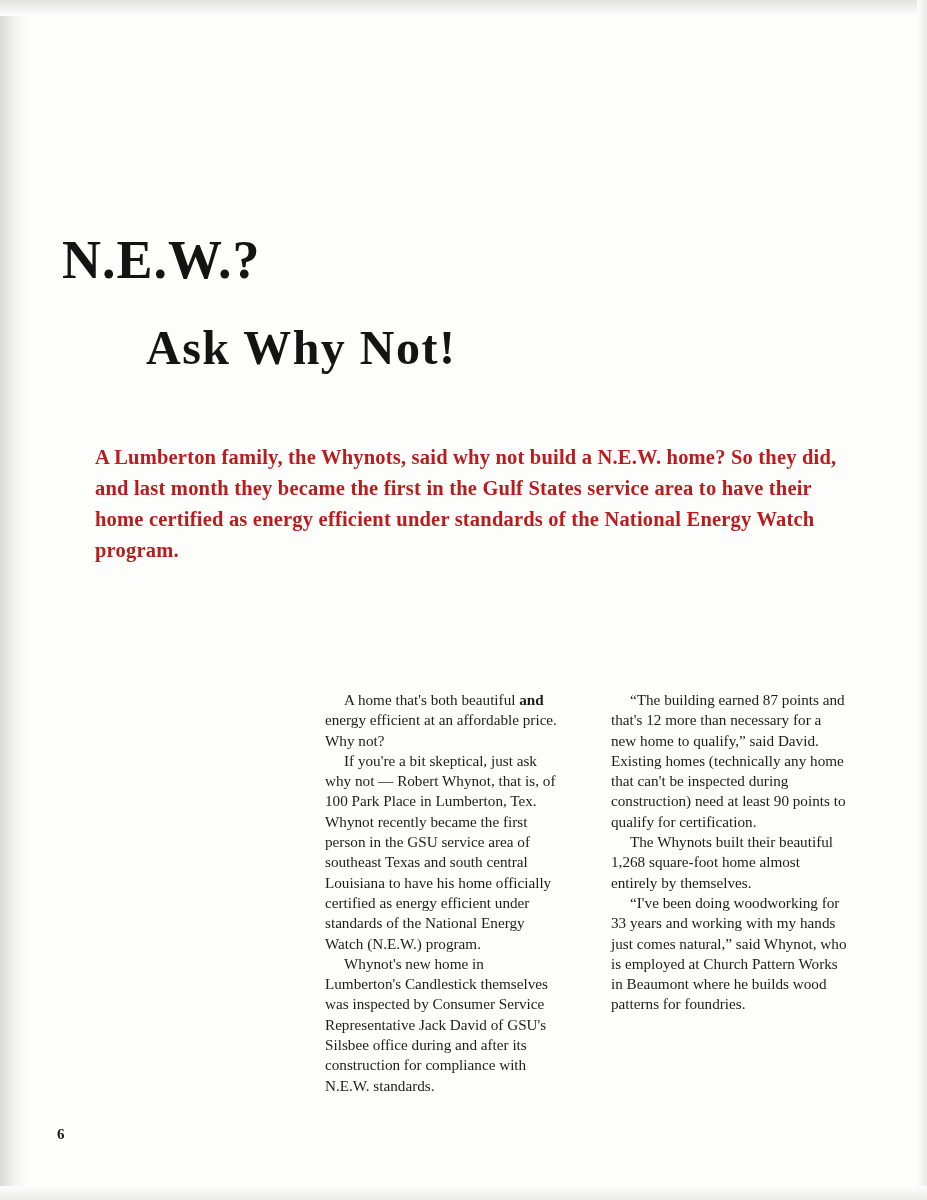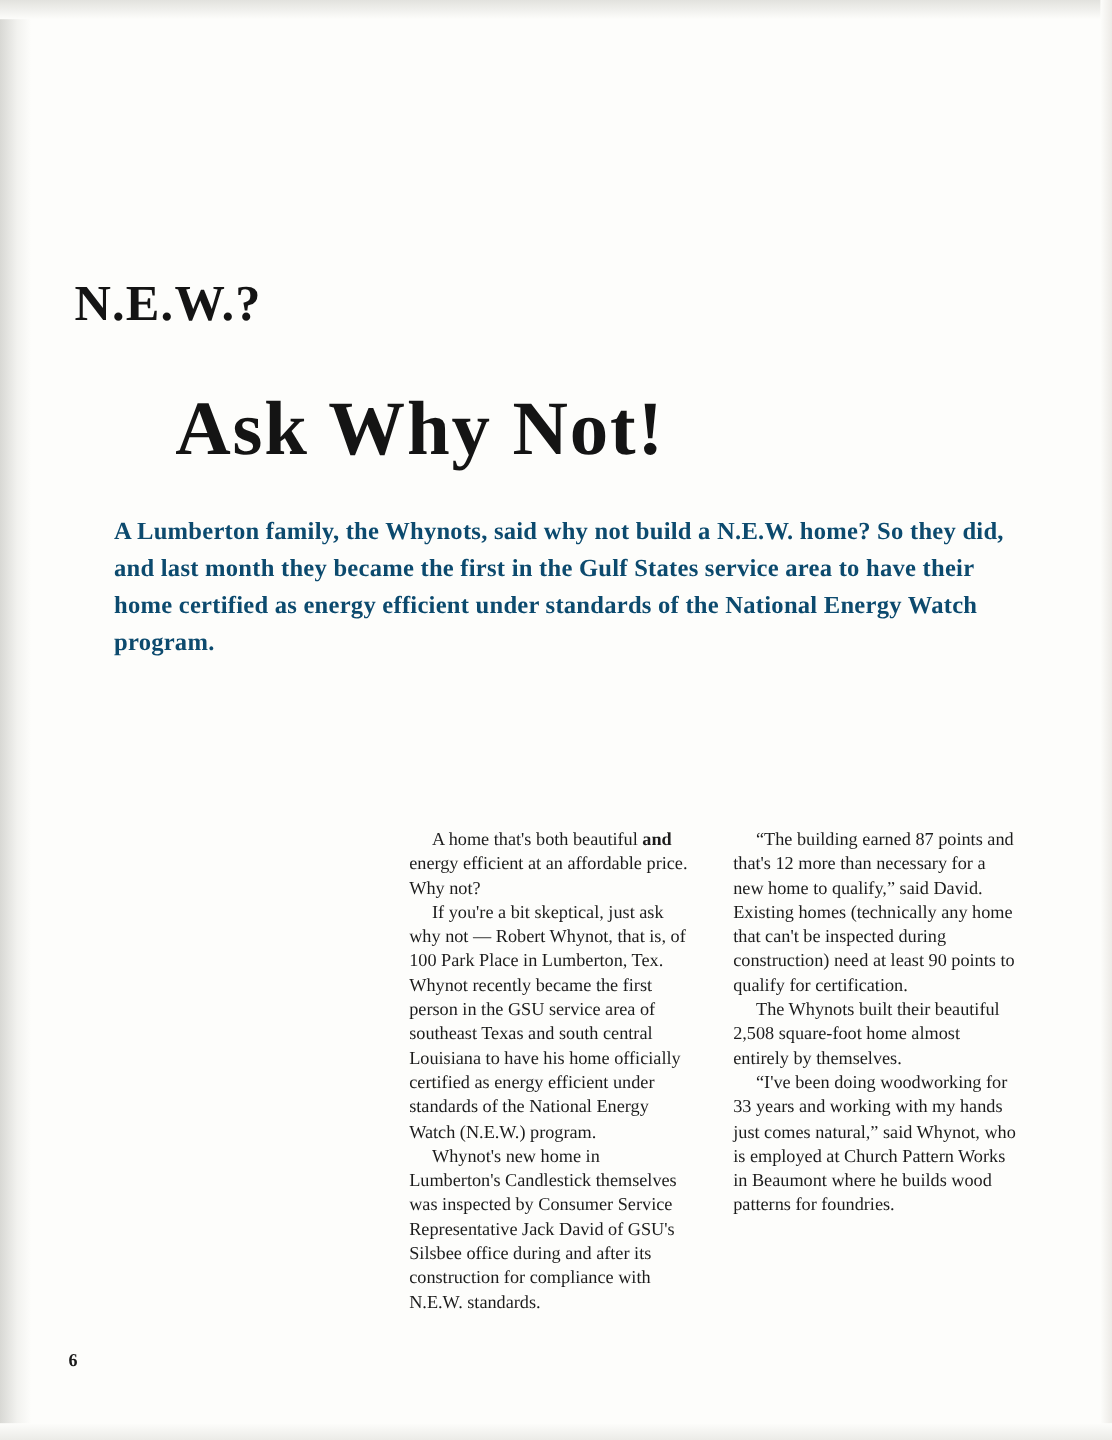--- a/index.html
+++ b/index.html
@@ -47,58 +47,58 @@
     height: 14px;
     background: linear-gradient(to top, #ebebe7 0%, #fdfdfb 100%);
   }
 
   .headline1 {
     position: absolute;
     left: 62px;
     top: 232px;
     font-family: "Liberation Serif", serif;
     font-weight: bold;
-    font-size: 42px;
+    font-size: 54px;
     letter-spacing: 1px;
     color: #141414;
     line-height: 1.05;
   }
 
   .headline2 {
     position: absolute;
     left: 146px;
     top: 323px;
     font-family: "Liberation Serif", serif;
     font-weight: bold;
-    font-size: 64px;
+    font-size: 48px;
     letter-spacing: 1.5px;
     color: #141414;
     line-height: 1.05;
   }
 
   .deck {
     position: absolute;
     left: 95px;
-    top: 428px;
+    top: 442px;
     width: 760px;
     font-family: "Liberation Serif", serif;
     font-weight: bold;
     font-size: 20.5px;
     line-height: 31px;
     letter-spacing: 0.2px;
-    color: #0c4a6e;
+    color: #b91c1c;
   }
 
   .columns {
     position: absolute;
-    left: 341px;
+    left: 325px;
     top: 690px;
     width: 525px;
     display: flex;
-    gap: 32px;
+    gap: 48px;
   }
 
   .col {
     width: 238px;
     font-family: "Liberation Serif", serif;
     font-size: 15.2px;
     line-height: 20.3px;
     color: #1c1c1c;
     text-align: left;
   }
@@ -142,21 +142,21 @@
   <div class="columns">
 
     <div class="col">
       <p class="first"><span>A home that's both beautiful </span><b>and</b><span> energy efficient at an affordable price. Why not?</span></p>
       <p>If you're a bit skeptical, just ask why not — Robert Whynot, that is, of 100 Park Place in Lumberton, Tex. Whynot recently became the first person in the GSU service area of southeast Texas and south central Louisiana to have his home officially certified as energy efficient under standards of the National Energy Watch (N.E.W.) program.</p>
       <p>Whynot's new home in Lumberton's Candlestick themselves was inspected by Consumer Service Representative Jack David of GSU's Silsbee office during and after its construction for compliance with N.E.W. standards.</p>
     </div>
 
     <div class="col">
       <p class="first">“The building earned 87 points and that's 12 more than necessary for a new home to qualify,” said David. Existing homes (technically any home that can't be inspected during construction) need at least 90 points to qualify for certification.</p>
-      <p>The Whynots built their beautiful 2,508 square-foot home almost entirely by themselves.</p>
+      <p>The Whynots built their beautiful 1,268 square-foot home almost entirely by themselves.</p>
       <p>“I've been doing woodworking for 33 years and working with my hands just comes natural,” said Whynot, who is employed at Church Pattern Works in Beaumont where he builds wood patterns for foundries.</p>
     </div>
 
   </div>
 
   <div class="folio">6</div>
 
 </div>
 
 </body></html>

